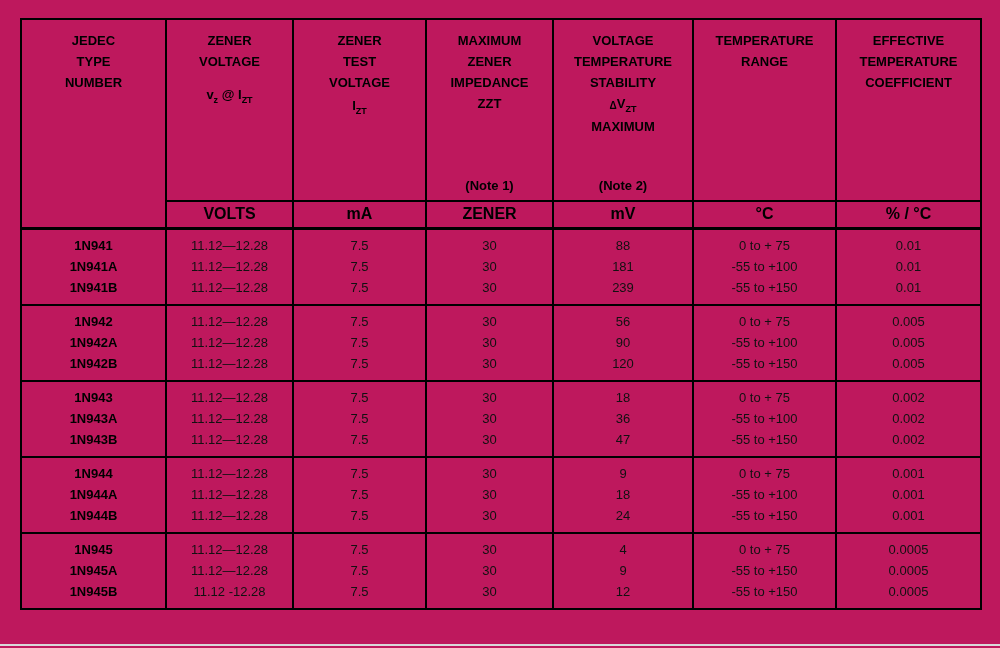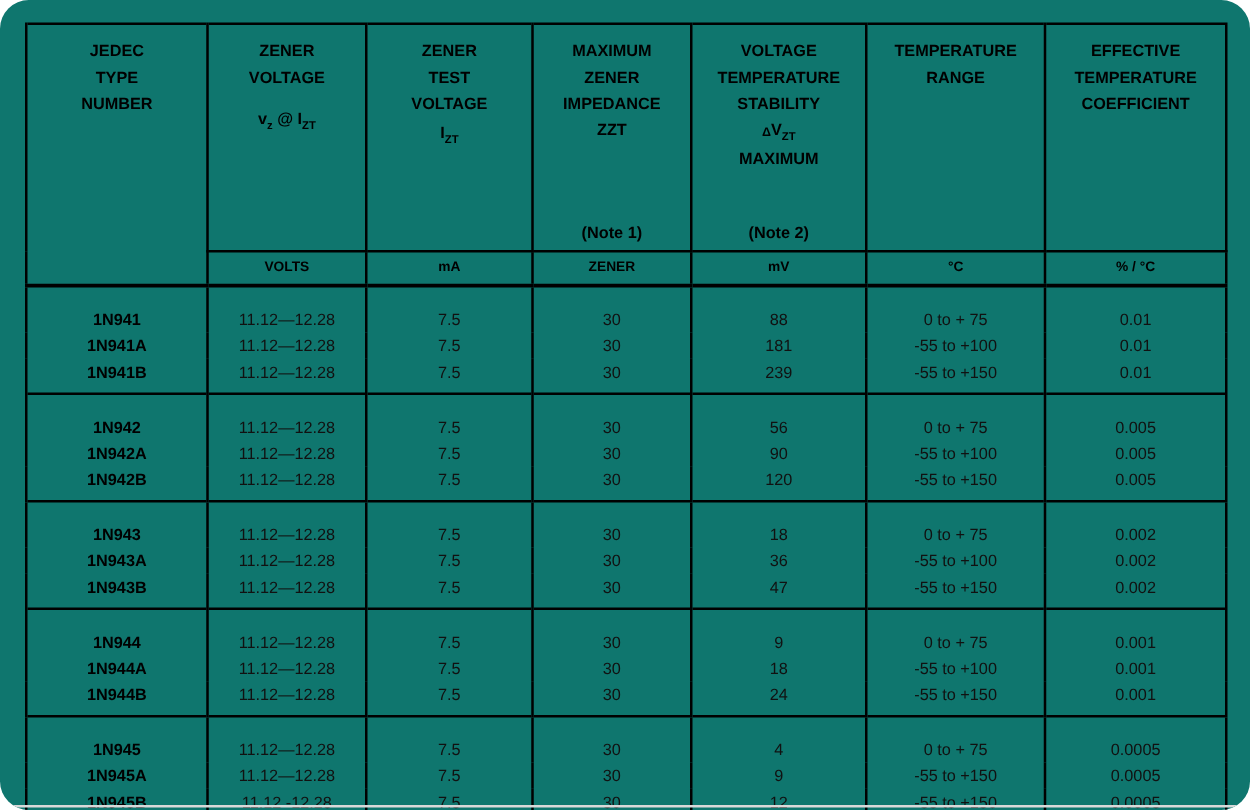--- a/index.html
+++ b/index.html
@@ -2,23 +2,22 @@
 <html><head>
 <meta charset="utf-8">
 <style>
   * { box-sizing: border-box; }
   html, body { margin: 0; padding: 0; background: #ffffff; }
   body { font-family: "Liberation Sans", sans-serif; color: #000; }
   .page {
     position: relative;
     width: 1000px;
     height: 648px;
-    background: #0f766e;
+    background: #be185d;
     overflow: hidden;
-    border-radius: 23px;
   }
   table.spec {
     position: absolute;
     left: 20px;
     top: 18px;
     width: 960px;
     border-collapse: collapse;
     table-layout: fixed;
     border: 2px solid #000;
   }
@@ -37,39 +36,39 @@
   .hline { line-height: 21px; white-space: nowrap; }
   .formula { line-height: 21px; white-space: nowrap; }
   .gap-lg { margin-top: 12px; }
   .gap-sm { margin-top: 2px; }
   .sub { font-size: 9px; position: relative; top: 4px; font-weight: bold; }
   .delta { font-size: 10px; position: relative; top: 1px; }
   .note { margin-top: auto; line-height: 16px; }
   
   th.unit {
     height: 27px;
-    font-size: 11px;
+    font-size: 16px;
     font-weight: bold;
     text-align: center;
     border-top: 2px solid #000;
     border-bottom: 3px solid #000;
     padding: 2px 4px;
   }
   th.hdr.jedec { border-bottom: 3px solid #000; }
   
   tbody td {
     text-align: center;
     font-size: 13px;
     line-height: 21px;
     height: 21px;
     padding: 0 4px;
     color: #111;
     white-space: nowrap;
   }
-  tbody tr.g-first td { border-top: 2px solid #000; padding-top: 15px; }
+  tbody tr.g-first td { border-top: 2px solid #000; padding-top: 5px; }
   tbody tr.g-last td { padding-bottom: 6px; }
   td.type-col { font-weight: bold; color: #000; }
   .page-edge {
     position: absolute;
     left: 0; right: 0; bottom: 2px;
     height: 2px;
     background: #d9d9d9;
   }
 </style>
 </head>

